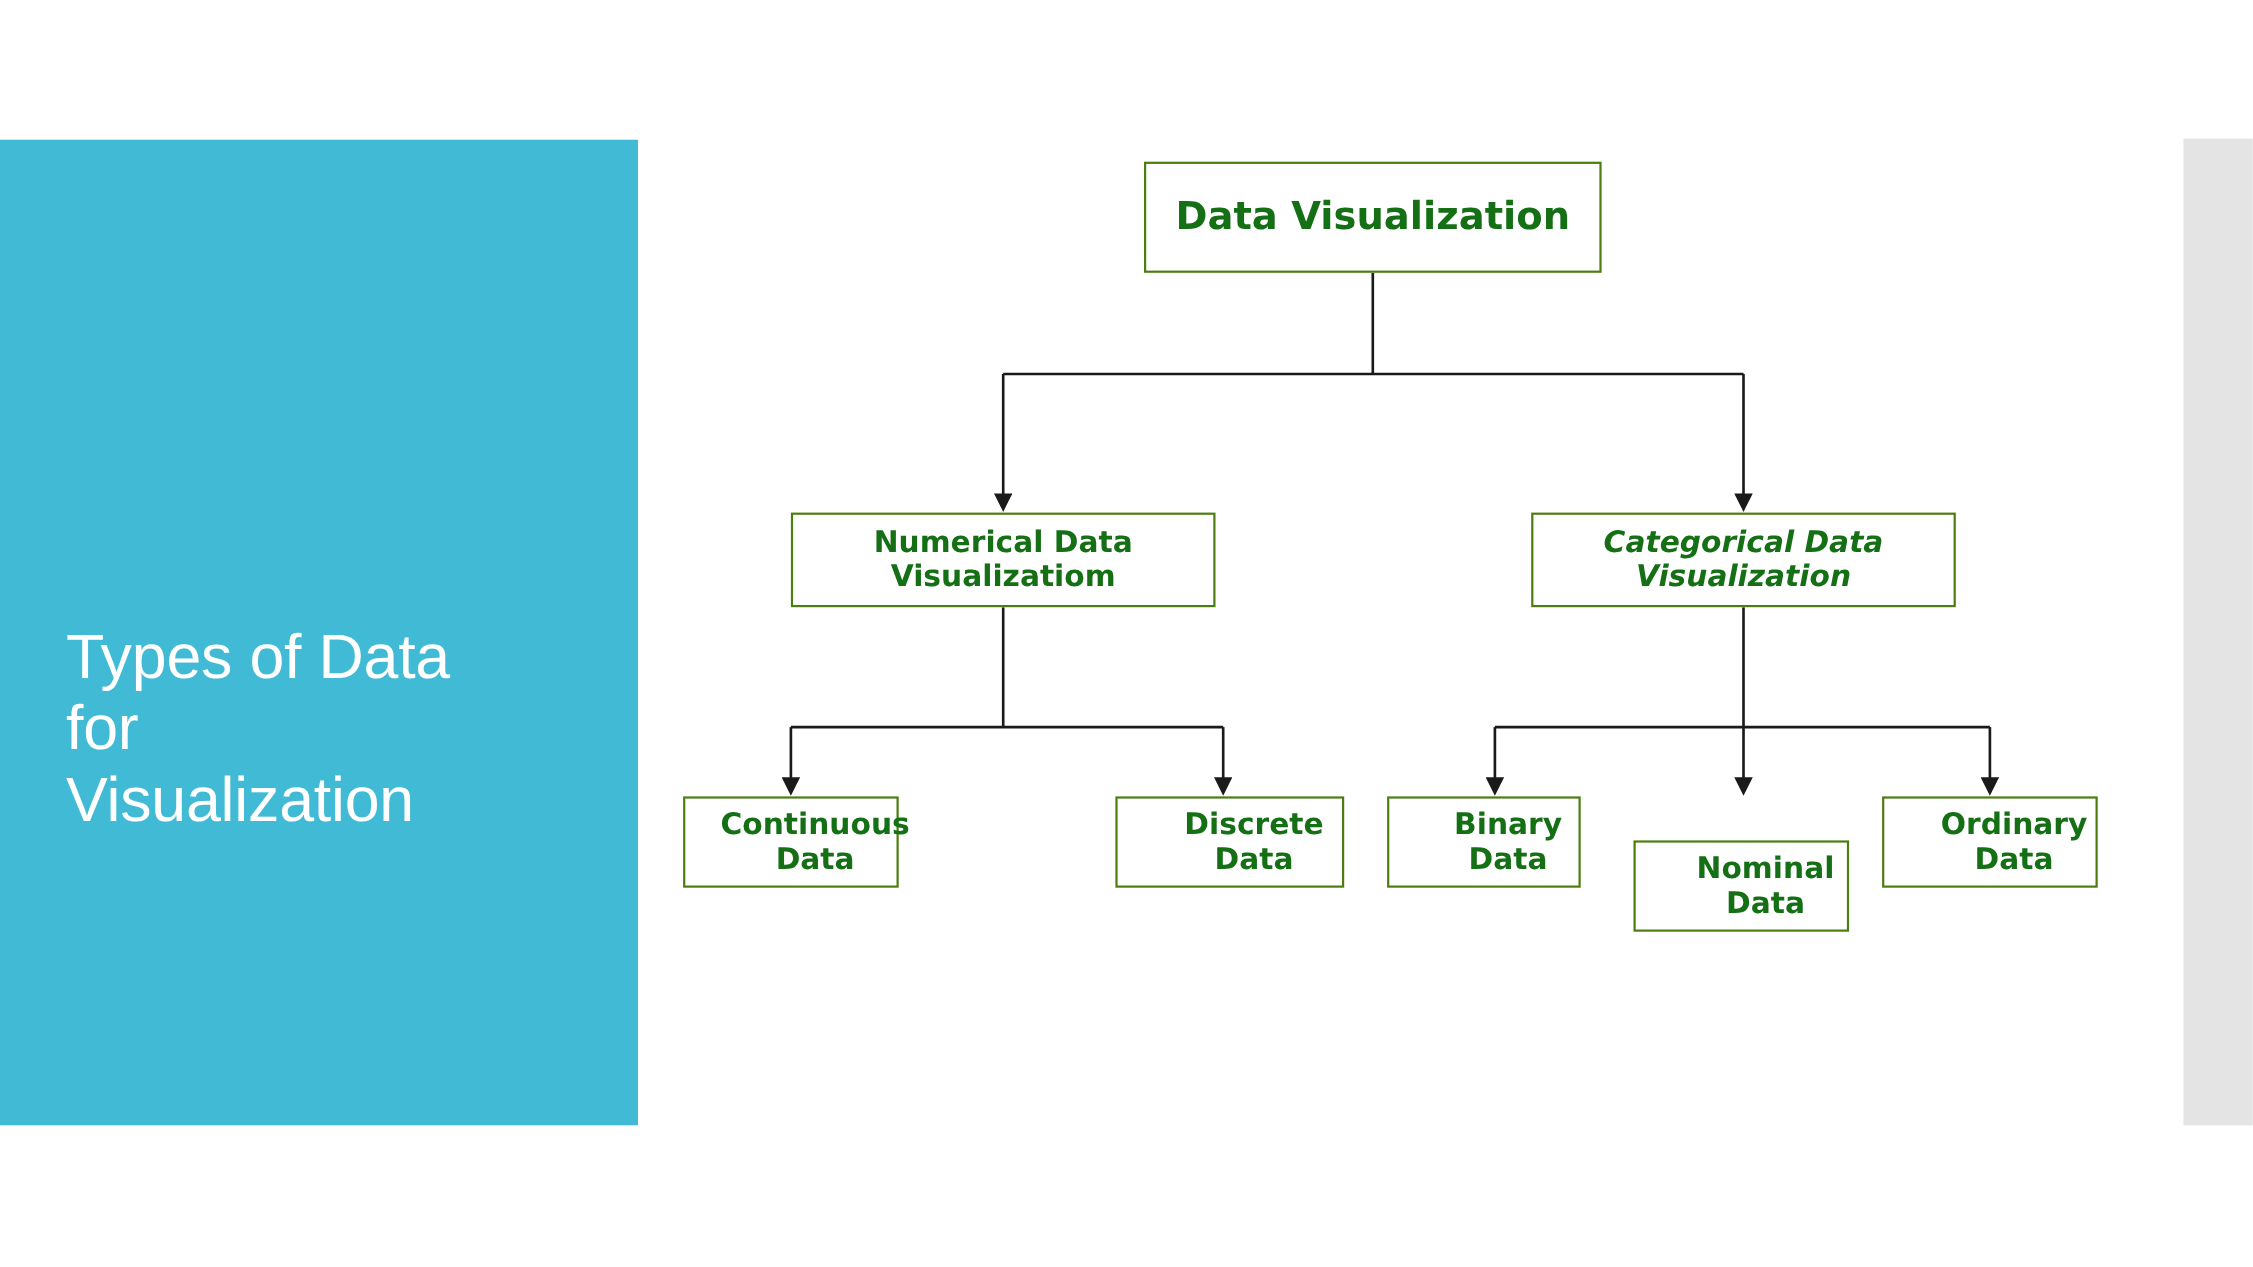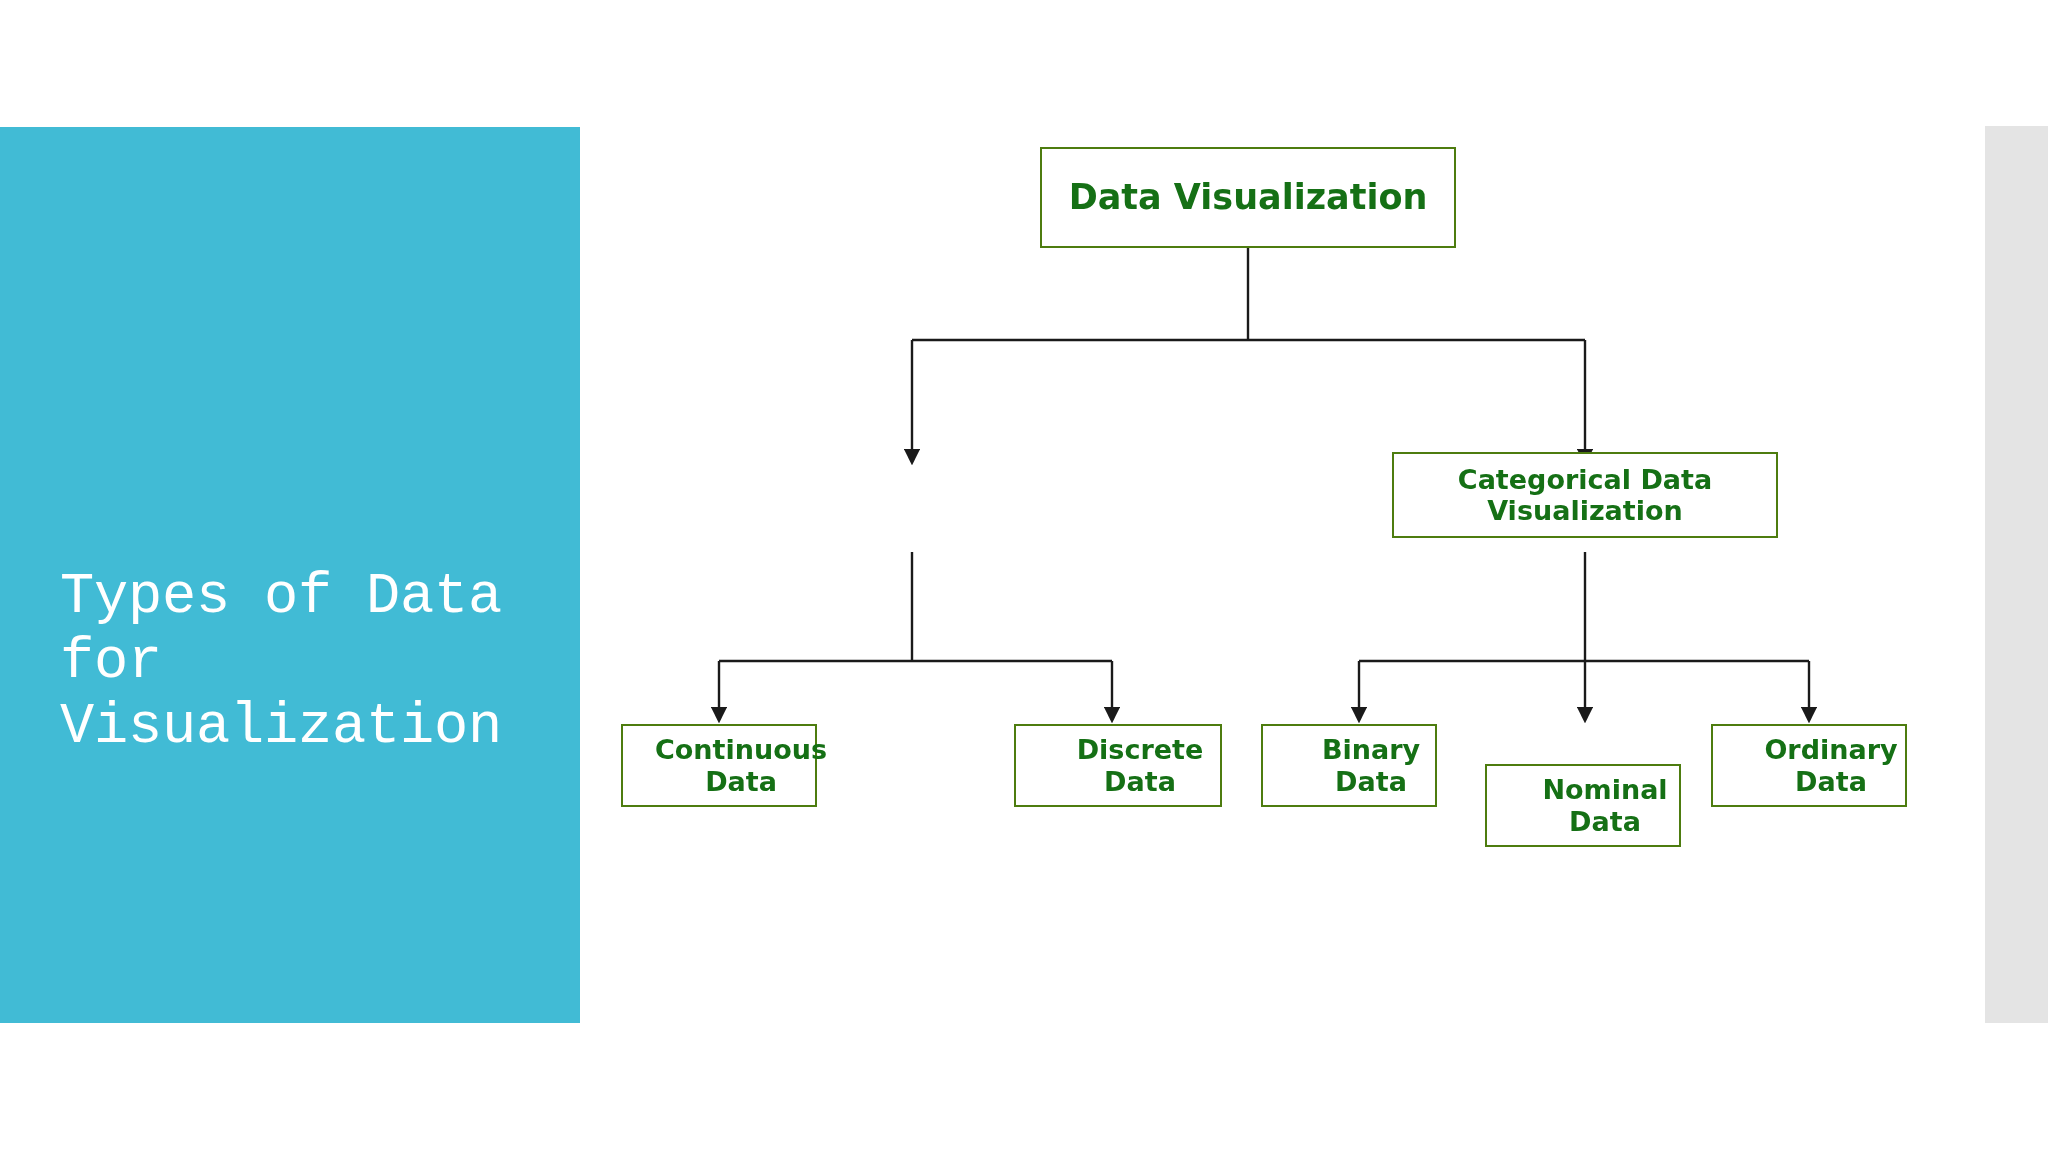--- a/index.html
+++ b/index.html
@@ -35,21 +35,21 @@
     height: 896px;
     background: #41bbd5;
     box-sizing: border-box;
   }
   #title-text {
     position: absolute;
     left: 60px;
     top: 438px;
     width: 500px;
     color: #ffffff;
-    font-family: Liberation Mono, monospace;
+    font-family: Liberation Sans, sans-serif;
     font-size: 57px;
     font-weight: 300;
     line-height: 1.14;
     letter-spacing: -0.2px;
     white-space: pre-line;
   }
 
   
   #right-panel {
     position: absolute;
@@ -99,21 +99,21 @@
     height: 101px;
     font-size: 35px;
   }
 
   .node-l2 {
     width: 386px;
     height: 86px;
     font-size: 27px;
   }
   .node-numerical { left: 719px;  top: 466px; }
-  .node-categorical { left: 1392px; top: 452px; }
+  .node-categorical { left: 1392px; top: 466px; font-style: italic; }
 
   .node-leaf {
     height: 83px;
     font-size: 27px;
     overflow: visible;
     padding-left: 44px;
   }
   .node-continuous { left: 621px;  top: 724px; width: 196px; }
   .node-discrete   { left: 1014px; top: 724px; width: 208px; }
   .node-binary     { left: 1261px; top: 724px; width: 176px; justify-content: center; }
@@ -169,20 +169,24 @@
         <path d="M 1359 661 L 1359 720" marker-end="url(#arrow)"></path>
         <path d="M 1585 661 L 1585 720" marker-end="url(#arrow)"></path>
         <path d="M 1809 661 L 1809 720" marker-end="url(#arrow)"></path>
       </g>
     </svg>
 
     <div class="node node-root">
       <span class="node-label">Data Visualization</span>
     </div>
 
+    <div class="node node-l2 node-numerical">
+      <span class="node-label">Numerical Data
+Visualizatiom</span>
+    </div>
     <div class="node node-l2 node-categorical">
       <span class="node-label">Categorical Data
 Visualization</span>
     </div>
 
     <div class="node node-leaf node-continuous">
       <span class="node-label">Continuous
 Data</span>
     </div>
     <div class="node node-leaf node-discrete">

